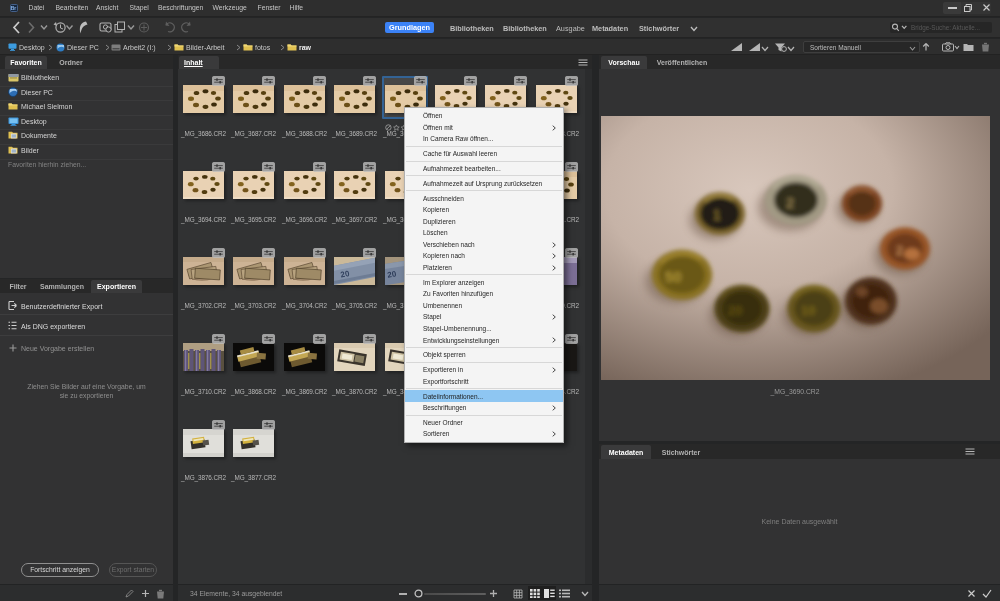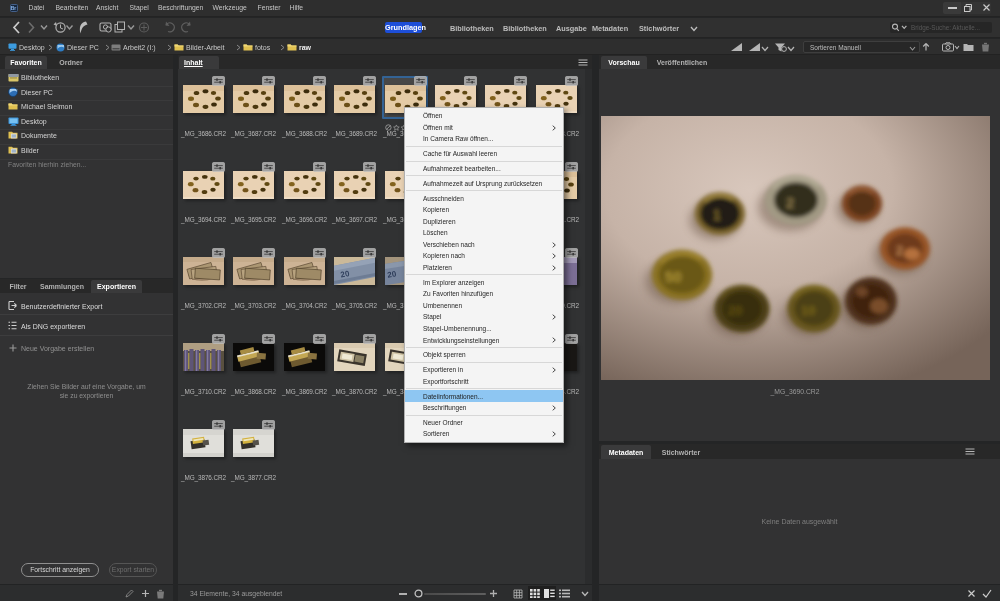--- a/index.html
+++ b/index.html
@@ -182,24 +182,24 @@
   <rect x="115" y="6.5" width="7" height="7.5" stroke="#b3b3b3" stroke-width="1" fill="#303030"></rect>
   <rect x="117.5" y="4" width="7" height="7.5" stroke="#b3b3b3" stroke-width="1" fill="#303030"></rect>
   <path d="M128 7.5 L131 11 L134 7.5" stroke="#989898" stroke-width="1.4" fill="none"></path>
   <circle cx="144" cy="9.5" r="4.5" stroke="#5c5c5c" stroke-width="1.2" fill="none"></circle>
   <path d="M141 9.5 L147 9.5 M144 6.5 L144 12.5" stroke="#5c5c5c" stroke-width="1"></path>
   <path d="M166 7 A 4.5 4.5 0 1 1 168 13.5" stroke="#5e5e5e" stroke-width="1.3" fill="none"></path>
   <path d="M166 3.5 L165.5 7.5 L169.5 8" fill="#5e5e5e"></path>
   <path d="M190 7 A 4.5 4.5 0 1 0 188 13.5" stroke="#5e5e5e" stroke-width="1.3" fill="none"></path>
   <path d="M190 3.5 L190.5 7.5 L186.5 8" fill="#5e5e5e"></path>
  </svg>
-<div class="ab" style="left:385px;top:3.5px;width:37px;height:11.5px;background:#1d4ed8;border-radius:2px;color:#ffffff;font-weight:bold;font-size:7.3px;text-align:center;line-height:11.5px">Grundlagen</div>
+<div class="ab" style="left:385px;top:3.5px;width:49px;height:11.5px;background:#3b82f6;border-radius:2px;color:#ffffff;font-weight:bold;font-size:7.3px;text-align:center;line-height:11.5px">Grundlagen</div>
 <div class="ab" style="left:450px;top:6px;font-size:7.3px;font-weight:bold;color:#bdbdbd">Bibliotheken</div>
 <div class="ab" style="left:503px;top:6px;font-size:7.3px;font-weight:bold;color:#bdbdbd">Bibliotheken</div>
-<div class="ab" style="left:556px;top:6px;font-size:7.3px;font-weight:bold;color:#bdbdbd">Ausgabe</div>
+<div class="ab" style="left:556px;top:6px;font-size:7.3px;font-weight:normal;color:#bdbdbd">Ausgabe</div>
 <div class="ab" style="left:592px;top:6px;font-size:7.3px;font-weight:bold;color:#bdbdbd">Metadaten</div>
 <div class="ab" style="left:639px;top:6px;font-size:7.3px;font-weight:bold;color:#bdbdbd">Stichwörter</div>
 <svg class="ab" style="left:690px;top:8px" width="8" height="6" viewBox="0 0 8 6">
       <path d="M1 1 L4 4.5 L7 1" stroke="#bdbdbd" stroke-width="1.3" fill="none"></path>
     </svg>
 <div class="ab" style="left:890px;top:3.5px;width:102px;height:11px;background:#262626;border-radius:2px"></div>
  <svg class="ab" style="left:891px;top:5px" width="18" height="9" viewBox="0 0 18 9">
   <circle cx="4" cy="3.6" r="2.5" stroke="#b5b5b5" stroke-width="1.1" fill="none"></circle>
   <path d="M5.8 5.6 L7.8 7.8" stroke="#b5b5b5" stroke-width="1.1"></path>
   <path d="M11 2.8 L13.2 5.4 L15.4 2.8" stroke="#b5b5b5" stroke-width="1.2" fill="none"></path>

